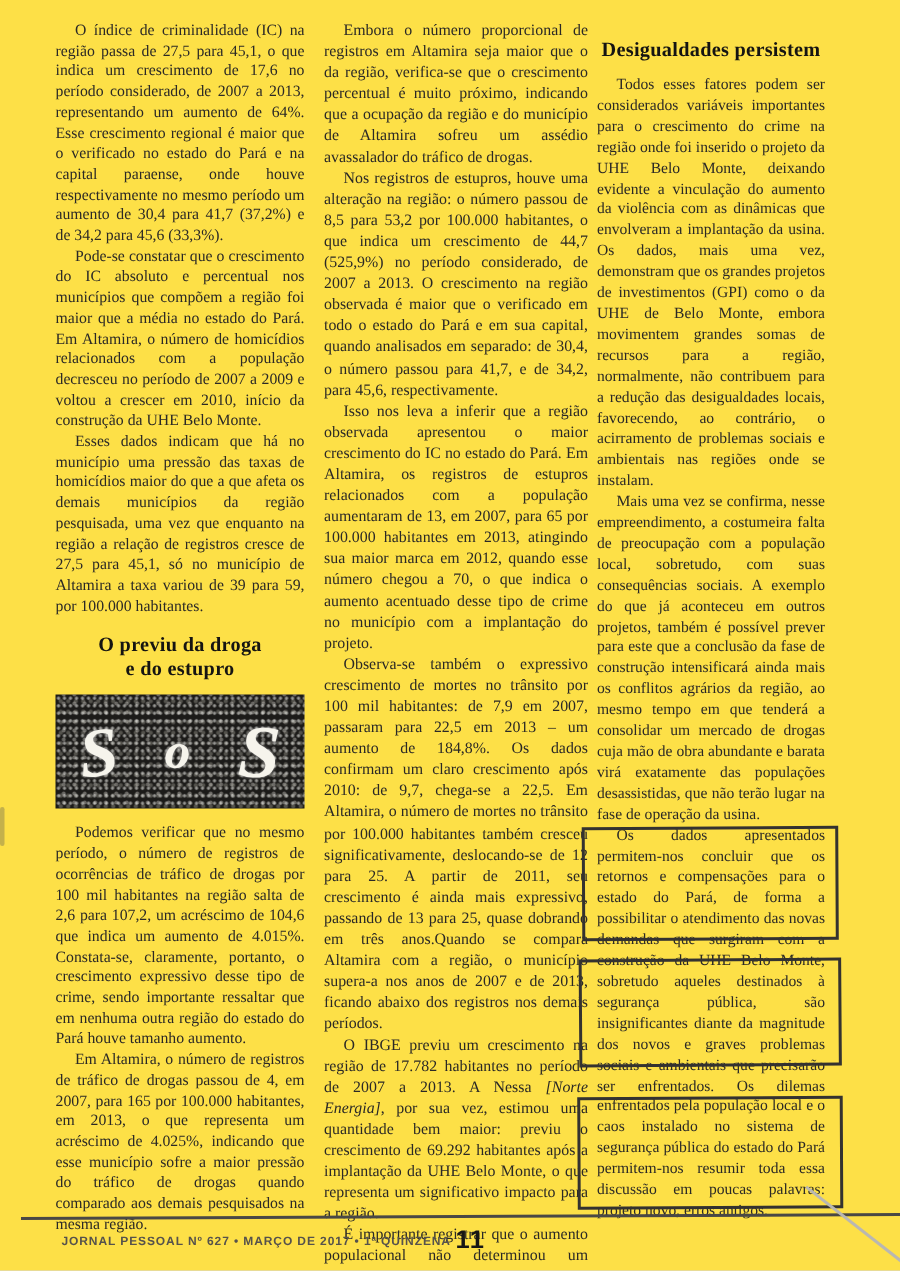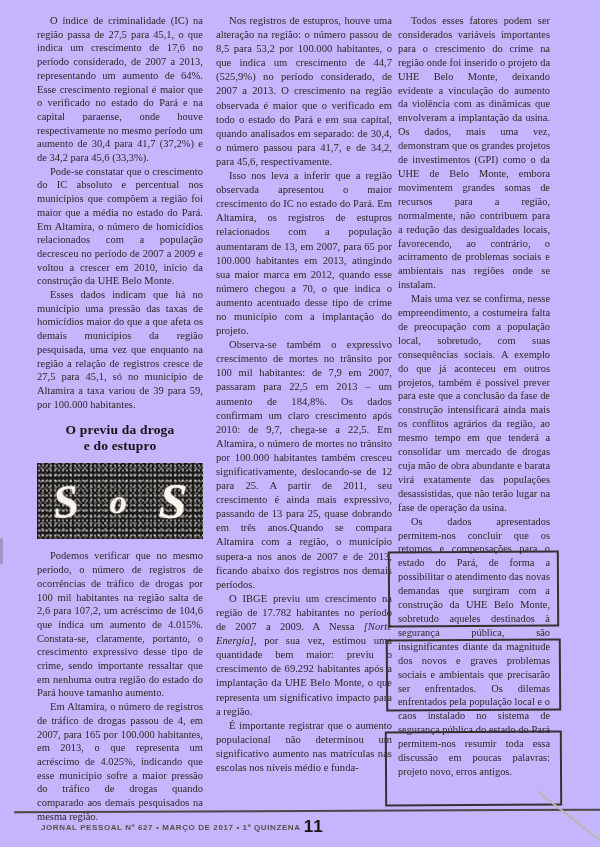--- a/index.html
+++ b/index.html
@@ -1,18 +1,18 @@
 <!DOCTYPE html>
 <html><head>
 <meta charset="utf-8">
 <style>
   html,body{margin:0;padding:0;background:#d8d8d4;}
   .page{
     position:relative;width:600px;height:847px;margin:0 auto;
-    background:#c4b5fd;overflow:hidden;
+    background:#fde047;overflow:hidden;
     font-family:"Liberation Serif","DejaVu Serif",serif;
     color:#2b2926;
   }
   .col{position:absolute;top:14px;text-align:justify;}
   .col-left {left:37px; width:166px;font-size:10.5px;line-height:13.7px;}
   .col-mid  {left:216px;width:176px;font-size:10.6px;line-height:14.1px;}
   .col-right{left:398px;width:152px;font-size:10.4px;line-height:13.9px;}
   .para{margin:0;}
   .para.indent{text-indent:13px;}
   .heading{
@@ -86,28 +86,30 @@
     <div class="sos-image">
       <span class="sos-letter s1">S</span>
       <span class="sos-letter o">o</span>
       <span class="sos-letter s2">S</span>
     </div>
     <p class="para indent">Podemos verificar que no mesmo período, o número de registros de ocorrências de tráfico de drogas por 100 mil habitantes na região salta de 2,6 para 107,2, um acréscimo de 104,6 que indica um aumento de 4.015%. Constata-se, claramente, portanto, o crescimento expressivo desse tipo de crime, sendo importante ressaltar que em nenhuma outra região do estado do Pará houve tamanho aumento.</p>
     <p class="para indent">Em Altamira, o número de registros de tráfico de drogas passou de 4, em 2007, para 165 por 100.000 habitantes, em 2013, o que representa um acréscimo de 4.025%, indicando que esse município sofre a maior pressão do tráfico de drogas quando comparado aos demais pesquisados na mesma região.</p>
   </div>
 
   <div class="col col-mid">
+    <p class="para indent">Embora o número proporcional de registros em Altamira seja maior que o da região, verifica-se que o crescimento percentual é muito próximo, indicando que a ocupação da região e do município de Altamira sofreu um assédio avassalador do tráfico de drogas.</p>
     <p class="para indent">Nos registros de estupros, houve uma alteração na região: o número passou de 8,5 para 53,2 por 100.000 habitantes, o que indica um crescimento de 44,7 (525,9%) no período considerado, de 2007 a 2013. O crescimento na região observada é maior que o verificado em todo o estado do Pará e em sua capital, quando analisados em separado: de 30,4, o número passou para 41,7, e de 34,2, para 45,6, respectivamente.</p>
     <p class="para indent">Isso nos leva a inferir que a região observada apresentou o maior crescimento do IC no estado do Pará. Em Altamira, os registros de estupros relacionados com a população aumentaram de 13, em 2007, para 65 por 100.000 habitantes em 2013, atingindo sua maior marca em 2012, quando esse número chegou a 70, o que indica o aumento acentuado desse tipo de crime no município com a implantação do projeto.</p>
     <p class="para indent">Observa-se também o expressivo crescimento de mortes no trânsito por 100 mil habitantes: de 7,9 em 2007, passaram para 22,5 em 2013 – um aumento de 184,8%. Os dados confirmam um claro crescimento após 2010: de 9,7, chega-se a 22,5. Em Altamira, o número de mortes no trânsito por 100.000 habitantes também cresceu significativamente, deslocando-se de 12 para 25. A partir de 2011, seu crescimento é ainda mais expressivo, passando de 13 para 25, quase dobrando em três anos.Quando se compara Altamira com a região, o município supera-a nos anos de 2007 e de 2013, ficando abaixo dos registros nos demais períodos.</p>
-    <p class="para indent"><span>O IBGE previu um crescimento na região de 17.782 habitantes no período de 2007 a 2009. A Nessa </span><span class="italic">[Norte Energia]</span><span>, por sua vez, estimou uma quantidade bem maior: previu o crescimento de 69.292 habitantes após a implantação da UHE Belo Monte, o que representa um significativo impacto para a região.</span></p>
+    <p class="para indent"><span>O IBGE previu um crescimento na região de 17.782 habitantes no período de 2007 a 2013. A Nessa </span><span class="italic">[Norte Energia]</span><span>, por sua vez, estimou uma quantidade bem maior: previu o crescimento de 69.292 habitantes após a implantação da UHE Belo Monte, o que representa um significativo impacto para a região.</span></p>
     <p class="para indent">É importante registrar que o aumento populacional não determinou um significativo aumento nas matrículas nas escolas nos níveis médio e funda-</p>
   </div>
 
   <div class="col col-right">
+    <h2 class="heading">Desigualdades persistem</h2>
     <p class="para indent">Todos esses fatores podem ser considerados variáveis importantes para o crescimento do crime na região onde foi inserido o projeto da UHE Belo Monte, deixando evidente a vinculação do aumento da violência com as dinâmicas que envolveram a implantação da usina. Os dados, mais uma vez, demonstram que os grandes projetos de investimentos (GPI) como o da UHE de Belo Monte, embora movimentem grandes somas de recursos para a região, normalmente, não contribuem para a redução das desigualdades locais, favorecendo, ao contrário, o acirramento de problemas sociais e ambientais nas regiões onde se instalam.</p>
     <p class="para indent">Mais uma vez se confirma, nesse empreendimento, a costumeira falta de preocupação com a população local, sobretudo, com suas consequências sociais. A exemplo do que já aconteceu em outros projetos, também é possível prever para este que a conclusão da fase de construção intensificará ainda mais os conflitos agrários da região, ao mesmo tempo em que tenderá a consolidar um mercado de drogas cuja mão de obra abundante e barata virá exatamente das populações desassistidas, que não terão lugar na fase de operação da usina.</p>
     <p class="para indent">Os dados apresentados permitem-nos concluir que os retornos e compensações para o estado do Pará, de forma a possibilitar o atendimento das novas demandas que surgiram com a construção da UHE Belo Monte, sobretudo aqueles destinados à segurança pública, são insignificantes diante da magnitude dos novos e graves problemas sociais e ambientais que precisarão ser enfrentados. Os dilemas enfrentados pela população local e o caos instalado no sistema de segurança pública do estado do Pará permitem-nos resumir toda essa discussão em poucas palavras: projeto novo, erros antigos.</p>
   </div>
 
   <div class="scan-box b1"></div>
   <div class="scan-box b2"></div>
   <div class="scan-box b3"></div>
 
   <div class="footer-rule"></div>

